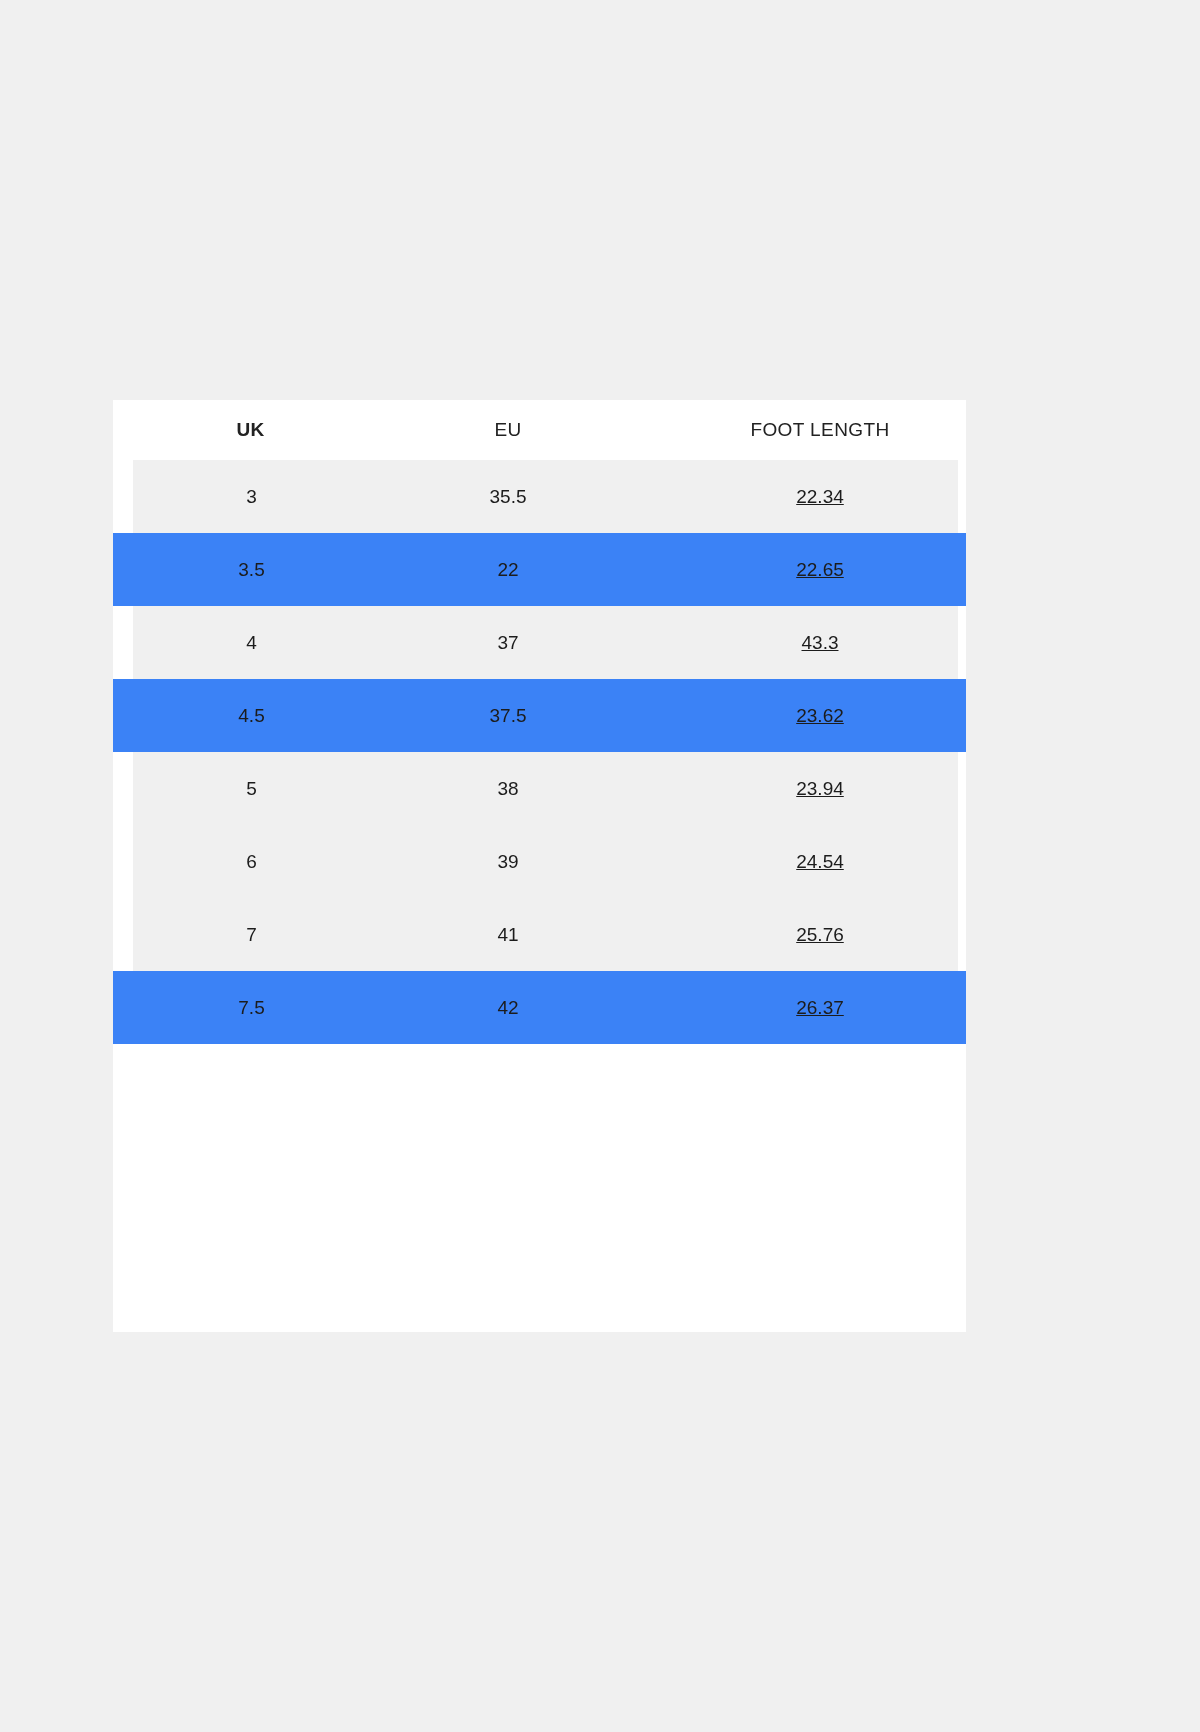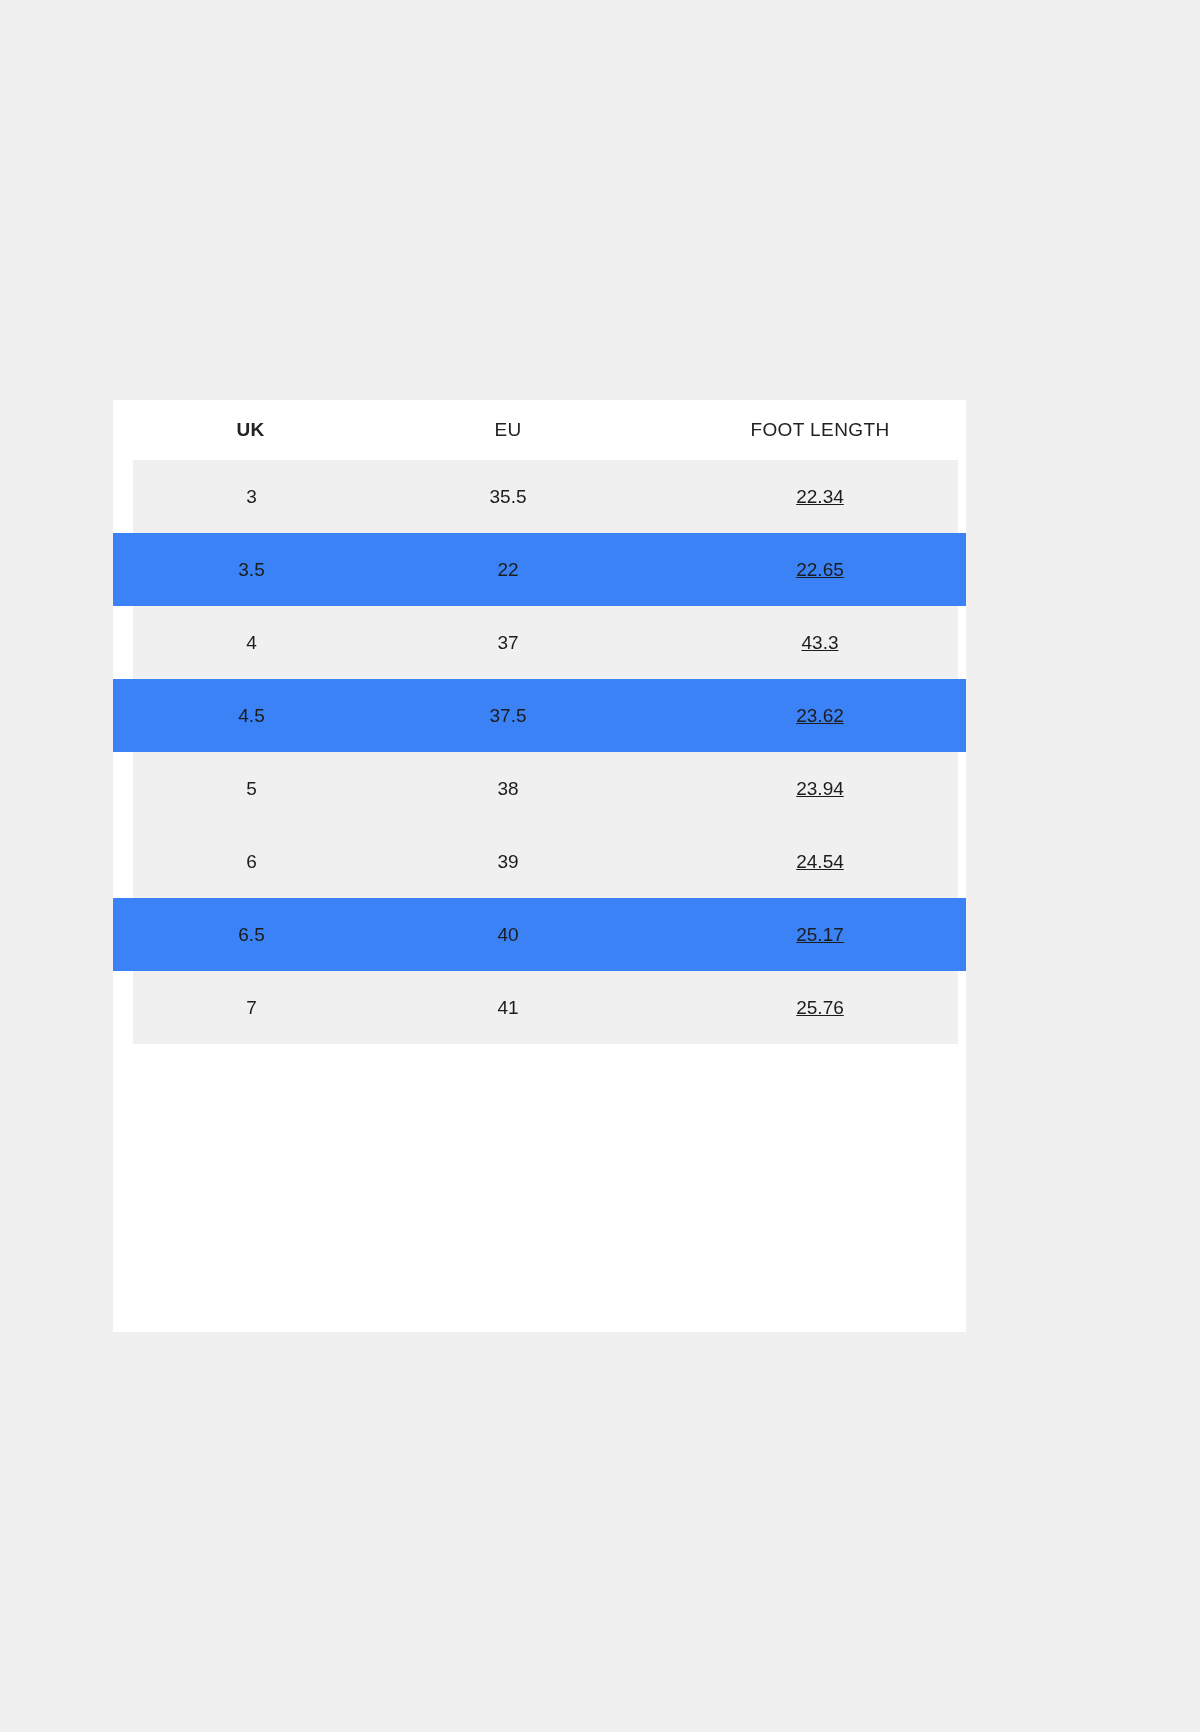--- a/index.html
+++ b/index.html
@@ -146,31 +146,31 @@
           <td class="td-foot">23.94</td>
         </tr>
 
 
         <tr class="row-shaded">
           <td class="td-uk">6</td>
           <td class="td-eu">39</td>
           <td class="td-foot">24.54</td>
         </tr>
 
-        <tr class="row-plain">
-          <td class="td-uk">6.5</td>
-          <td class="td-eu">40</td>
-          <td class="td-foot">25.17</td>
-        </tr>
 
         <tr class="row-shaded">
           <td class="td-uk">7</td>
           <td class="td-eu">41</td>
           <td class="td-foot">25.76</td>
         </tr>
 
+        <tr class="row-plain">
+          <td class="td-uk">7.5</td>
+          <td class="td-eu">42</td>
+          <td class="td-foot">26.37</td>
+        </tr>
 
       </tbody>
     </table>
 
   </div>
 
 </div>
 
 </body></html>

